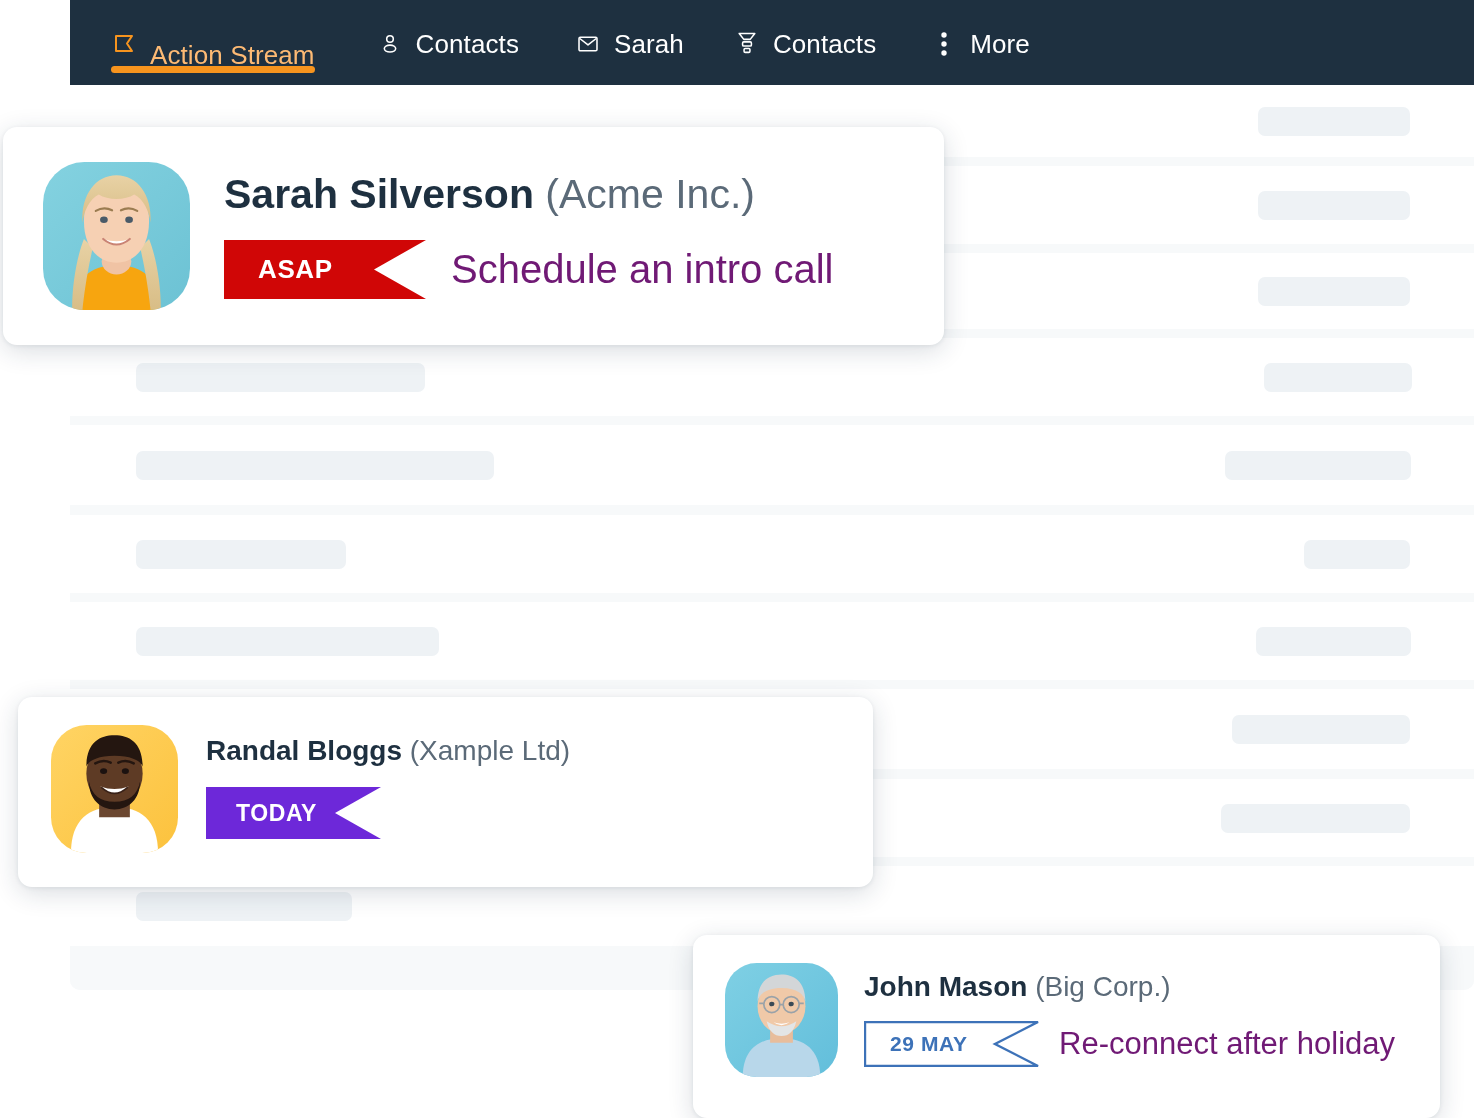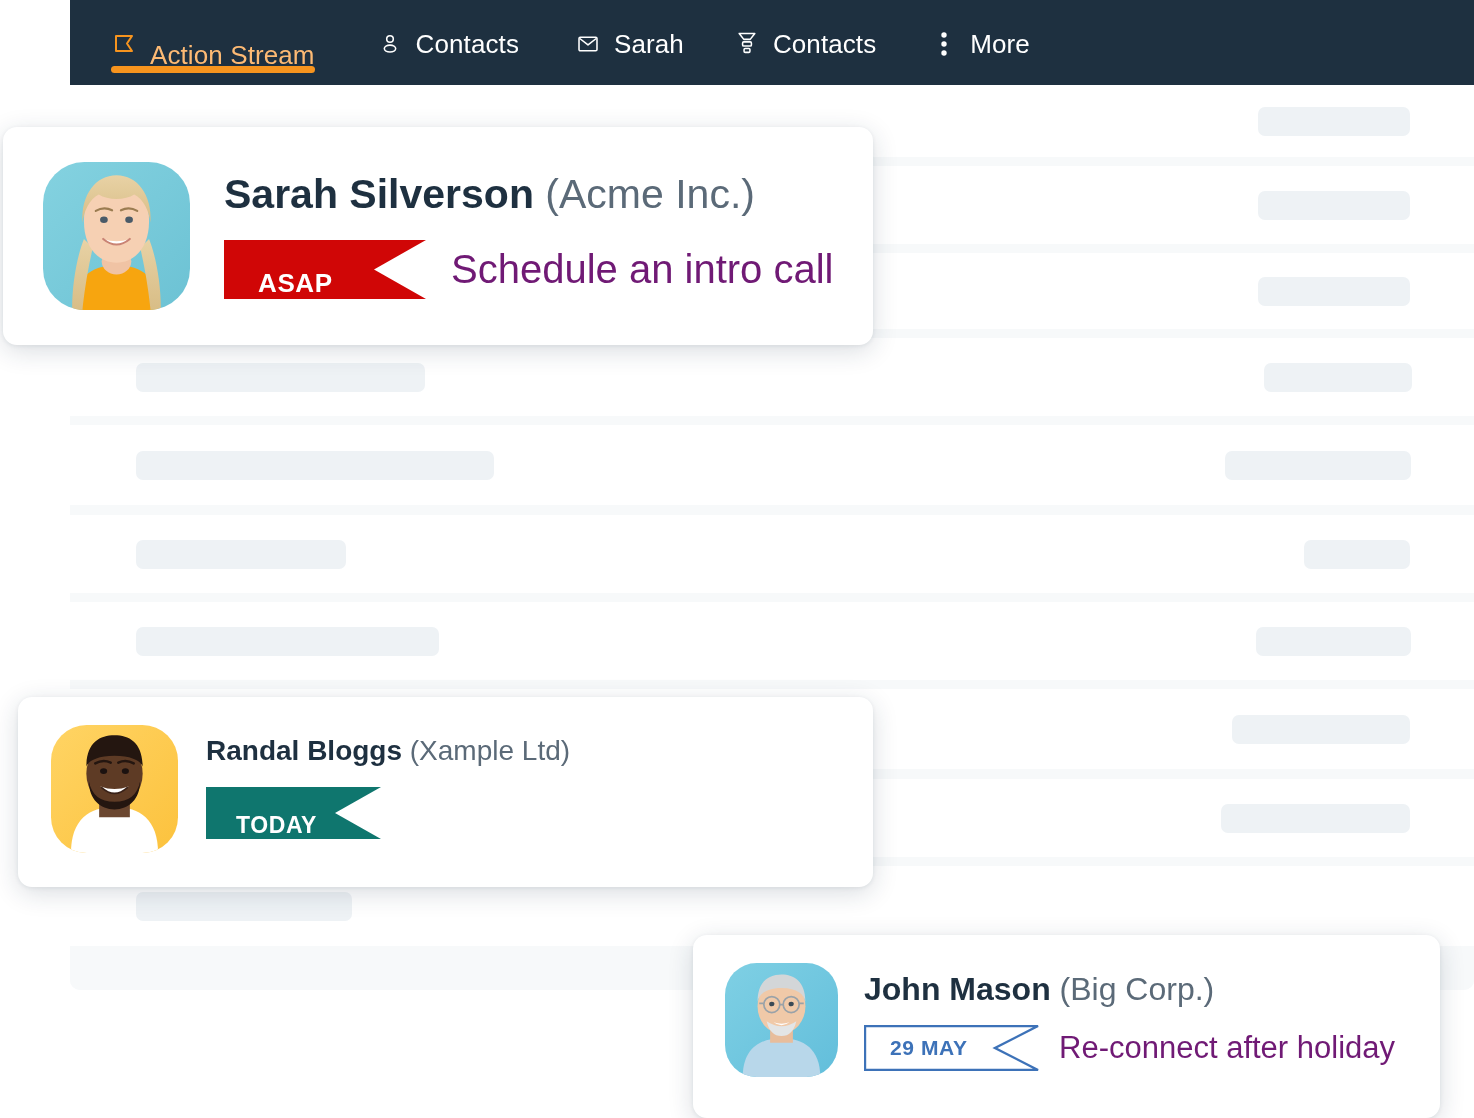--- a/index.html
+++ b/index.html
@@ -162,33 +162,32 @@
   .flag.filled-red    { background: #d00606; }
   .flag.filled-orange { background: #fb9100; }
   .flag.outlined      { background: #ffffff; color: #3d72b8; }
 
   .flag .flag-label { position: relative; z-index: 2; }
 
   
   .flag.filled-red,
   .flag.filled-orange {
     clip-path: polygon(0 0, 100% 0, 100% 0, calc(100% - 52px) 50%, 100% 100%, 100% 100%, 0 100%);
-    align-items: flex-end;
   }
 
   .task-label {
     color: #701a75;
     font-weight: 400;
   }
 
   
   .flag-outline-svg { position: absolute; inset: 0; z-index: 1; }
 
   
-  #card-sarah { left: 3px; top: 127px; width: 870px; height: 218px; }
+  #card-sarah { left: 3px; top: 127px; width: 941px; height: 218px; }
   #card-sarah .card-body { padding: 35px 0 0 40px; }
   #card-sarah .avatar { width: 147px; height: 148px; }
   #card-sarah .card-text { margin-left: 34px; padding-top: 12px; }
   #card-sarah .person-line { font-size: 41px; }
   #card-sarah .task-line { margin-top: 25px; }
   #card-sarah .flag { width: 202px; height: 59px; font-size: 26px; padding-left: 34px; }
   #card-sarah .task-label { font-size: 40px; margin-left: 25px; }
 
   
   #card-randal { left: 18px; top: 697px; width: 855px; height: 190px; }
@@ -201,21 +200,21 @@
   #card-randal .task-label { font-size: 35px; margin-left: 23px; }
   #card-randal .flag.filled-orange {
     clip-path: polygon(0 0, 100% 0, 100% 0, calc(100% - 46px) 50%, 100% 100%, 100% 100%, 0 100%);
   }
 
   
   #card-john { left: 693px; top: 935px; width: 747px; height: 183px; }
   #card-john .card-body { padding: 28px 0 0 32px; }
   #card-john .avatar { width: 113px; height: 114px; }
   #card-john .card-text { margin-left: 26px; padding-top: 10px; }
-  #card-john .person-line { font-size: 32px; }
+  #card-john .person-line { font-size: 28px; }
   #card-john .task-line { margin-top: 20px; }
   #card-john .flag.outlined { width: 175px; height: 46px; font-size: 21px; padding-left: 26px; }
   #card-john .task-label { font-size: 31px; margin-left: 20px; }
 </style>
 </head>
 <body>
 
 <div id="stage">
 
   <div class="app-window">
@@ -393,21 +392,21 @@
           <path d="M39 48 q11 11 22 0 q-11 4 -22 0 Z" fill="#ffffff"></path>
           <path d="M40 49 q10 9 20 0" stroke="#3a2218" stroke-width="1.3" fill="none" stroke-linecap="round"></path>
         </svg>
       </div>
       <div class="card-text">
         <div class="person-line">
           <span class="person-name">Randal Bloggs</span>
           <span class="person-company">(Xample Ltd)</span>
         </div>
         <div class="task-line">
-          <span class="flag filled-orange" style="background: #0f766e;">
+          <span class="flag filled-orange" style="background: #6d28d9;">
             <span class="flag-label">TODAY</span>
           </span>
         </div>
       </div>
     </div>
   </div>
 
   <div class="card" id="card-john">
     <div class="card-body">
       <div class="avatar">

